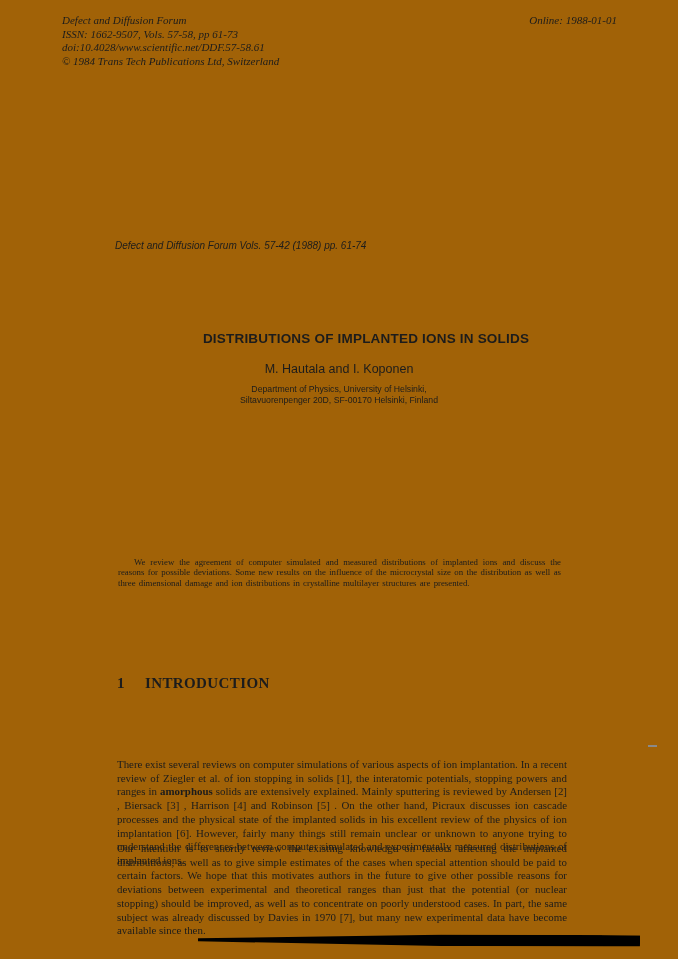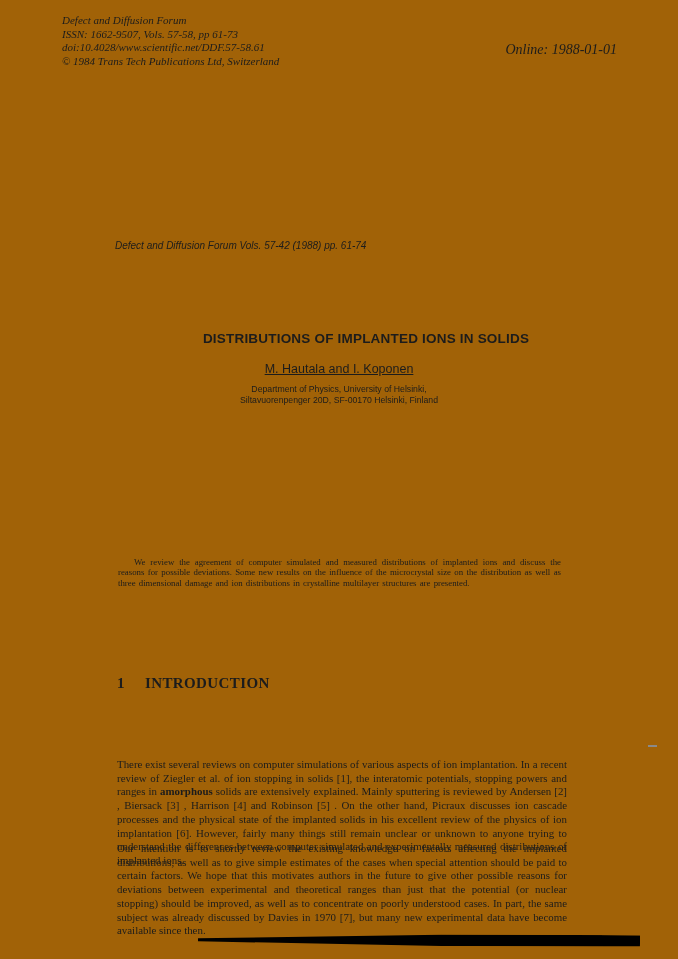--- a/index.html
+++ b/index.html
@@ -24,23 +24,22 @@
     font-style: italic;
     font-size: 11px;
     line-height: 13.5px;
     white-space: nowrap;
   }
   .online-date {
     position: absolute;
     right: 61px;
     top: 14px;
     font-style: italic;
-    font-size: 14px;
+    font-size: 11px;
     white-space: nowrap;
-    margin-top: 28px;
   }
   .citation-line {
     position: absolute;
     left: 115px;
     top: 240px;
     font-family: "Liberation Sans", sans-serif;
     font-style: italic;
     font-size: 10px;
     white-space: nowrap;
   }
@@ -57,21 +56,20 @@
     padding-left: 27px;
   }
   .authors {
     position: absolute;
     left: 0;
     top: 362px;
     width: 678px;
     text-align: center;
     font-family: "Liberation Sans", sans-serif;
     font-size: 12.5px;
-    text-decoration: underline;
   }
   .affiliation {
     position: absolute;
     left: 0;
     top: 384px;
     width: 678px;
     text-align: center;
     font-family: Liberation Sans, sans-serif;
     font-size: 8.7px;
     line-height: 11px;

